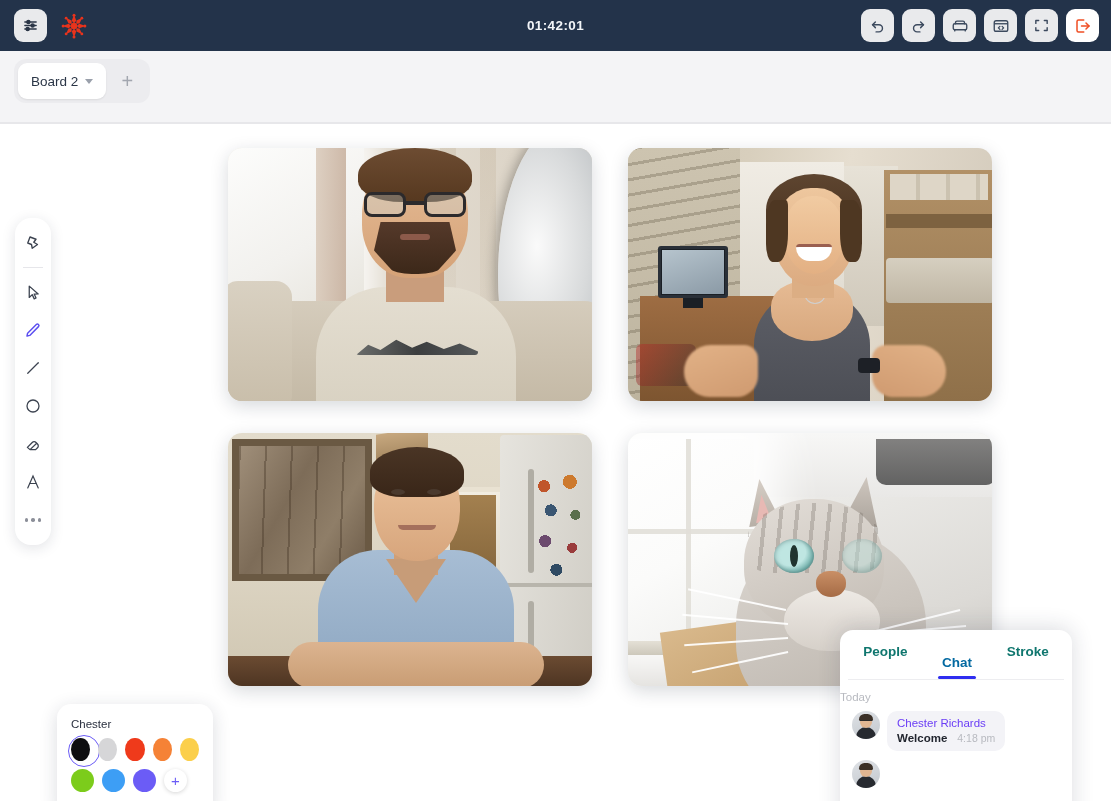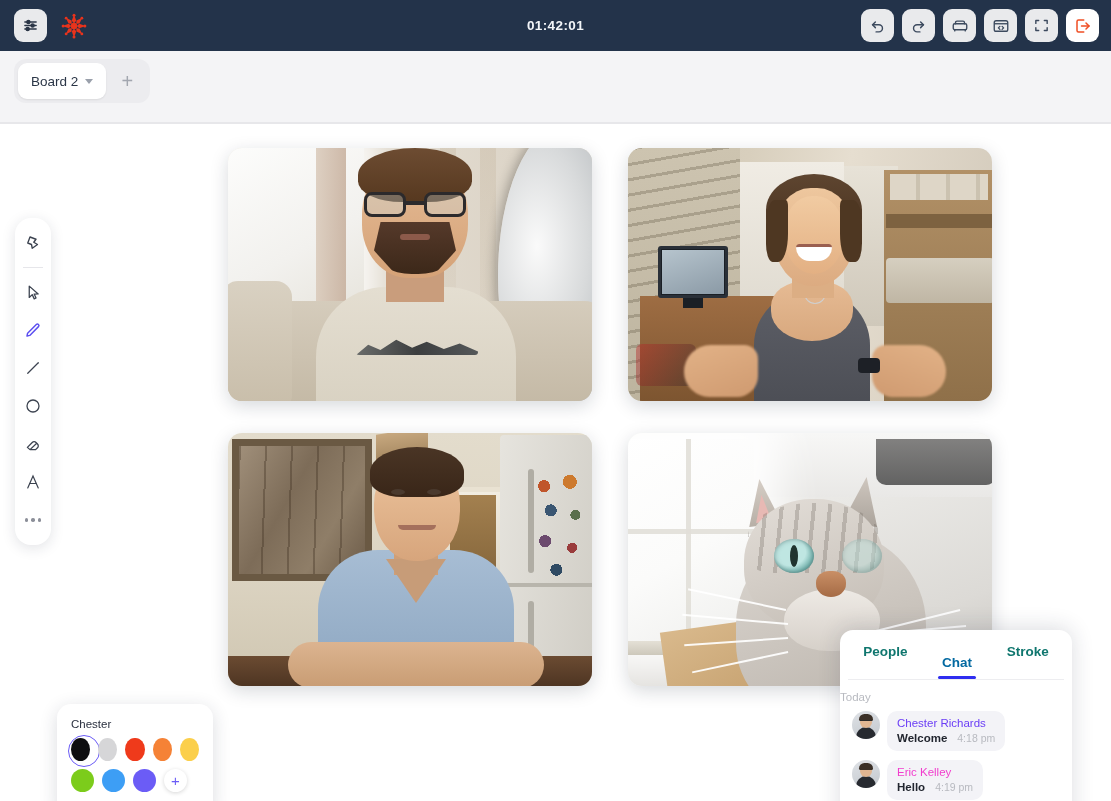--- a/index.html
+++ b/index.html
@@ -655,25 +655,18 @@
           </div>
         </div>
       </div>
 
       <div class="msg">
         <div class="avatar">
           <div class="av-body"></div>
             <div class="av-head"></div>
             <div class="av-hair"></div>
         </div>
-        <div class="bubble">
-          <div class="msg-name" style="color:#f23ccd">Eric Kelley</div>
-          <div class="msg-line">
-            <span class="msg-text">Hello</span>
-            <span class="msg-time">4:19 pm</span>
-          </div>
-        </div>
       </div>
 
     </div>
 
   </div>
 </div>
 
 </body></html>

